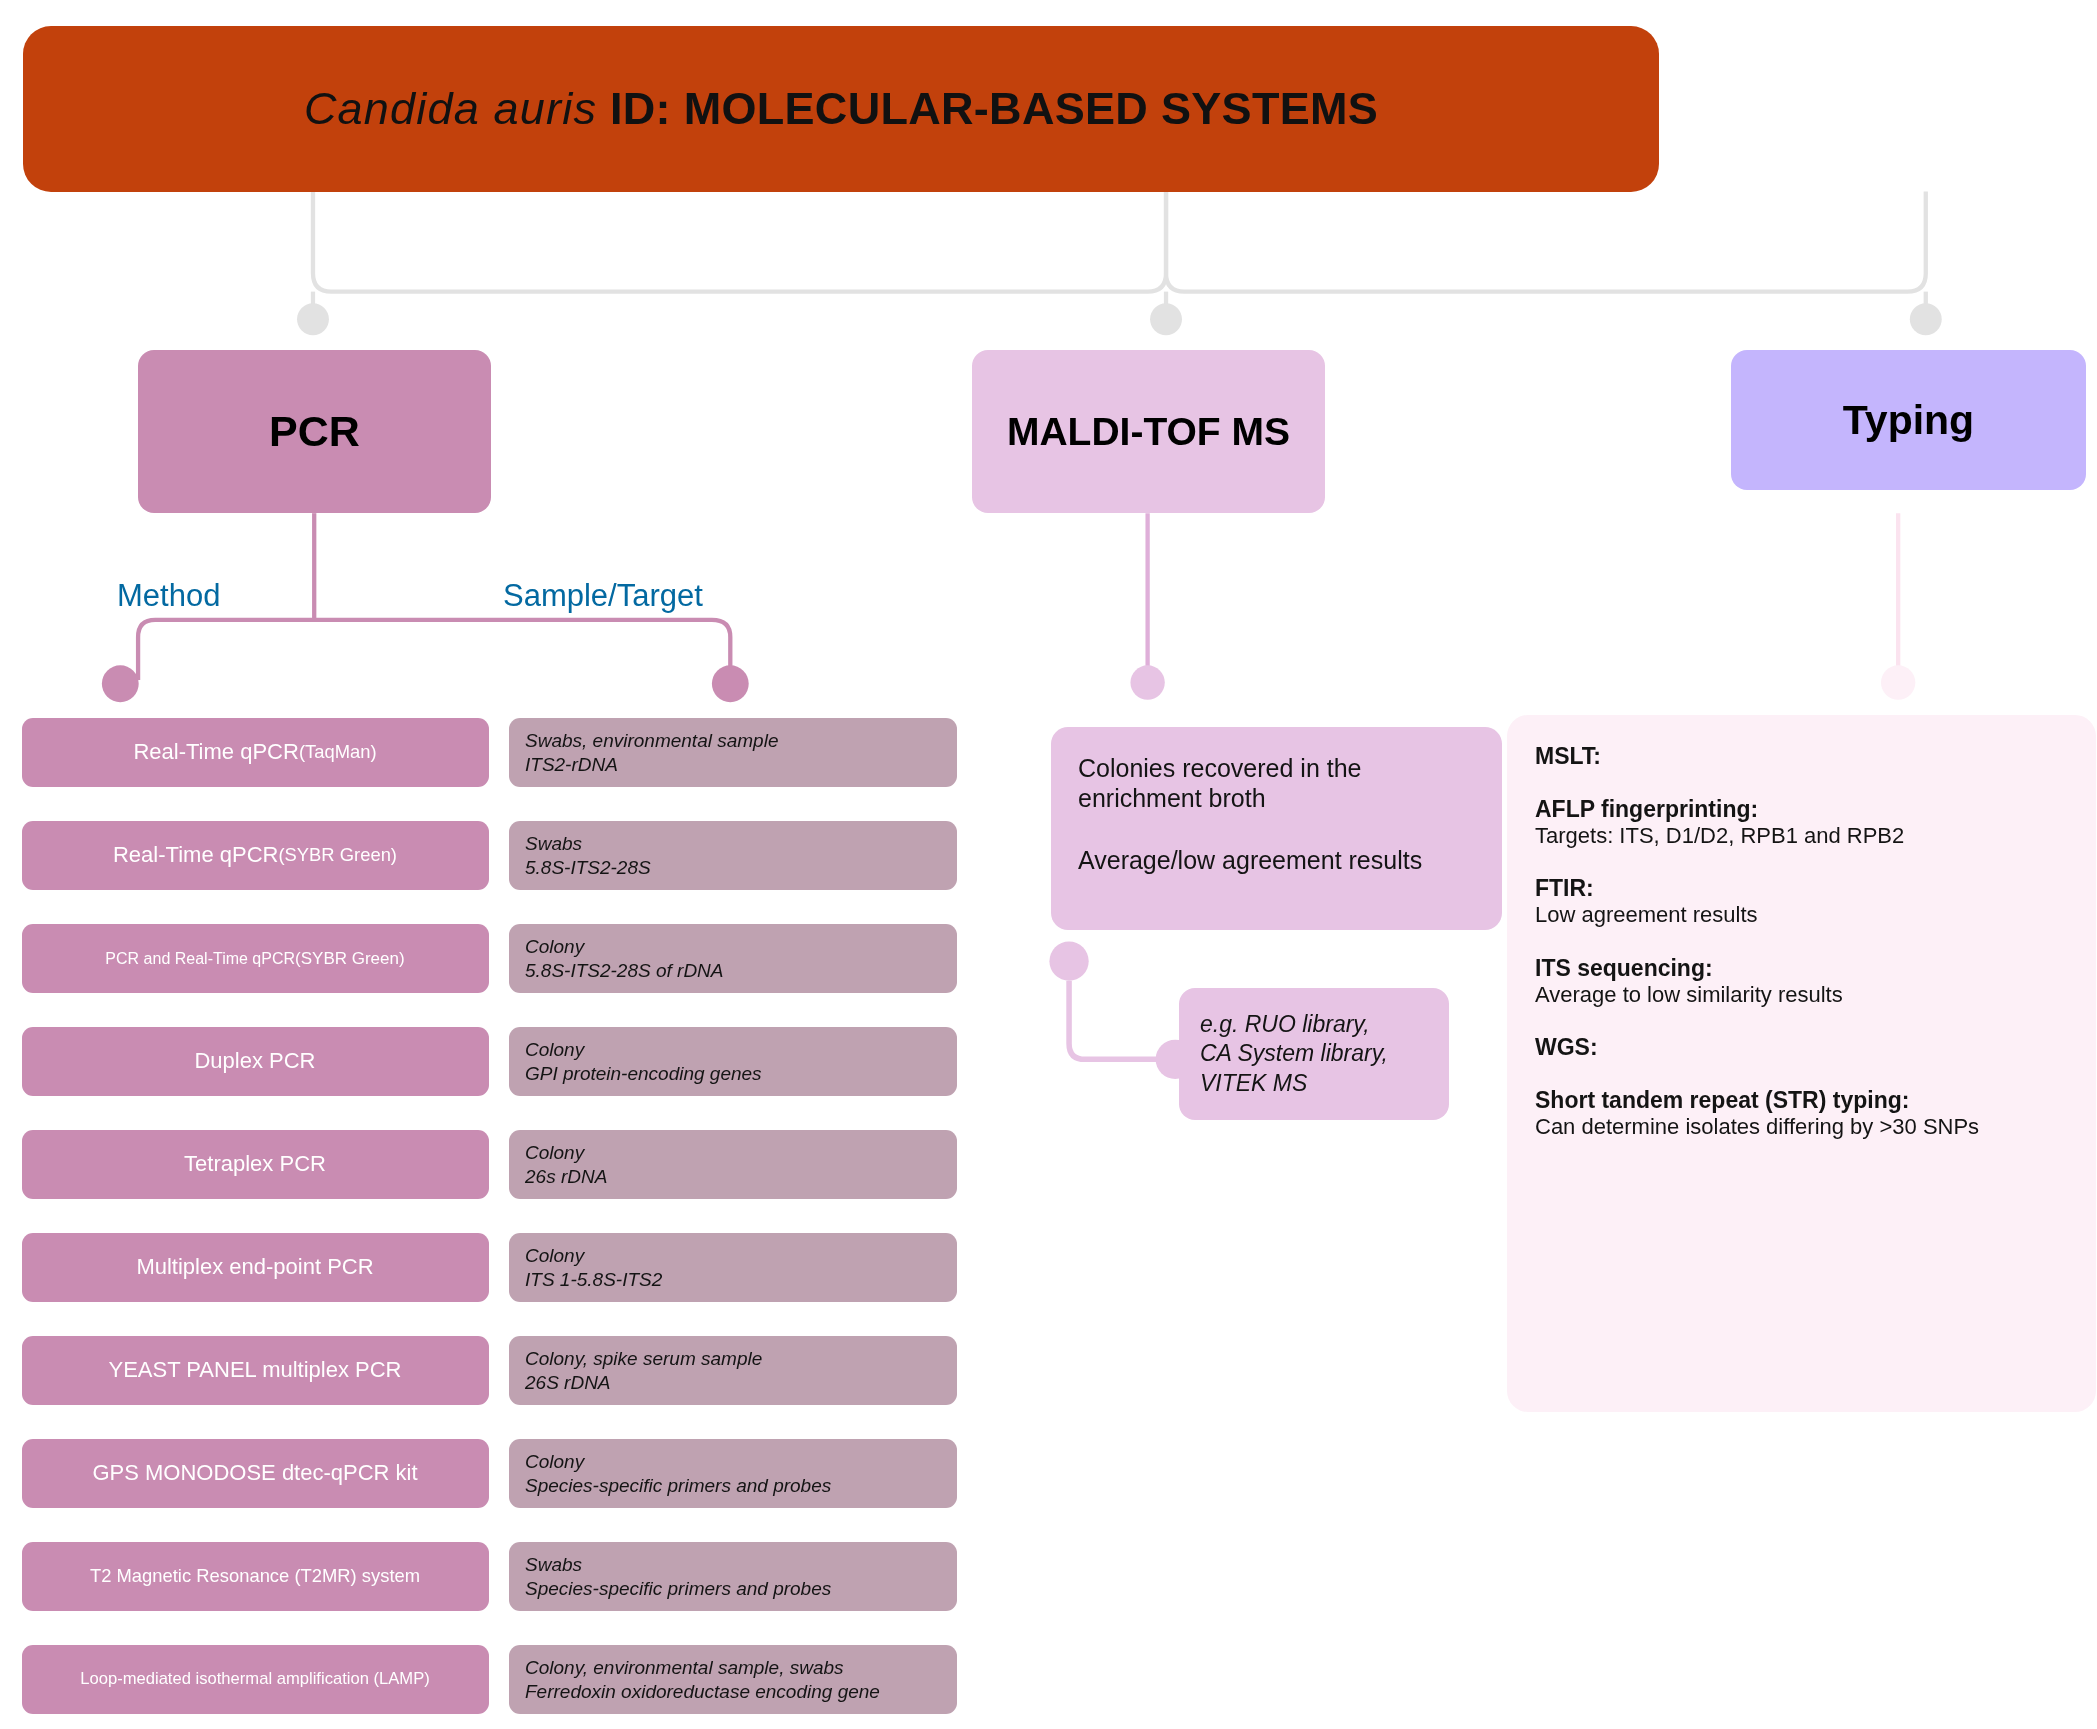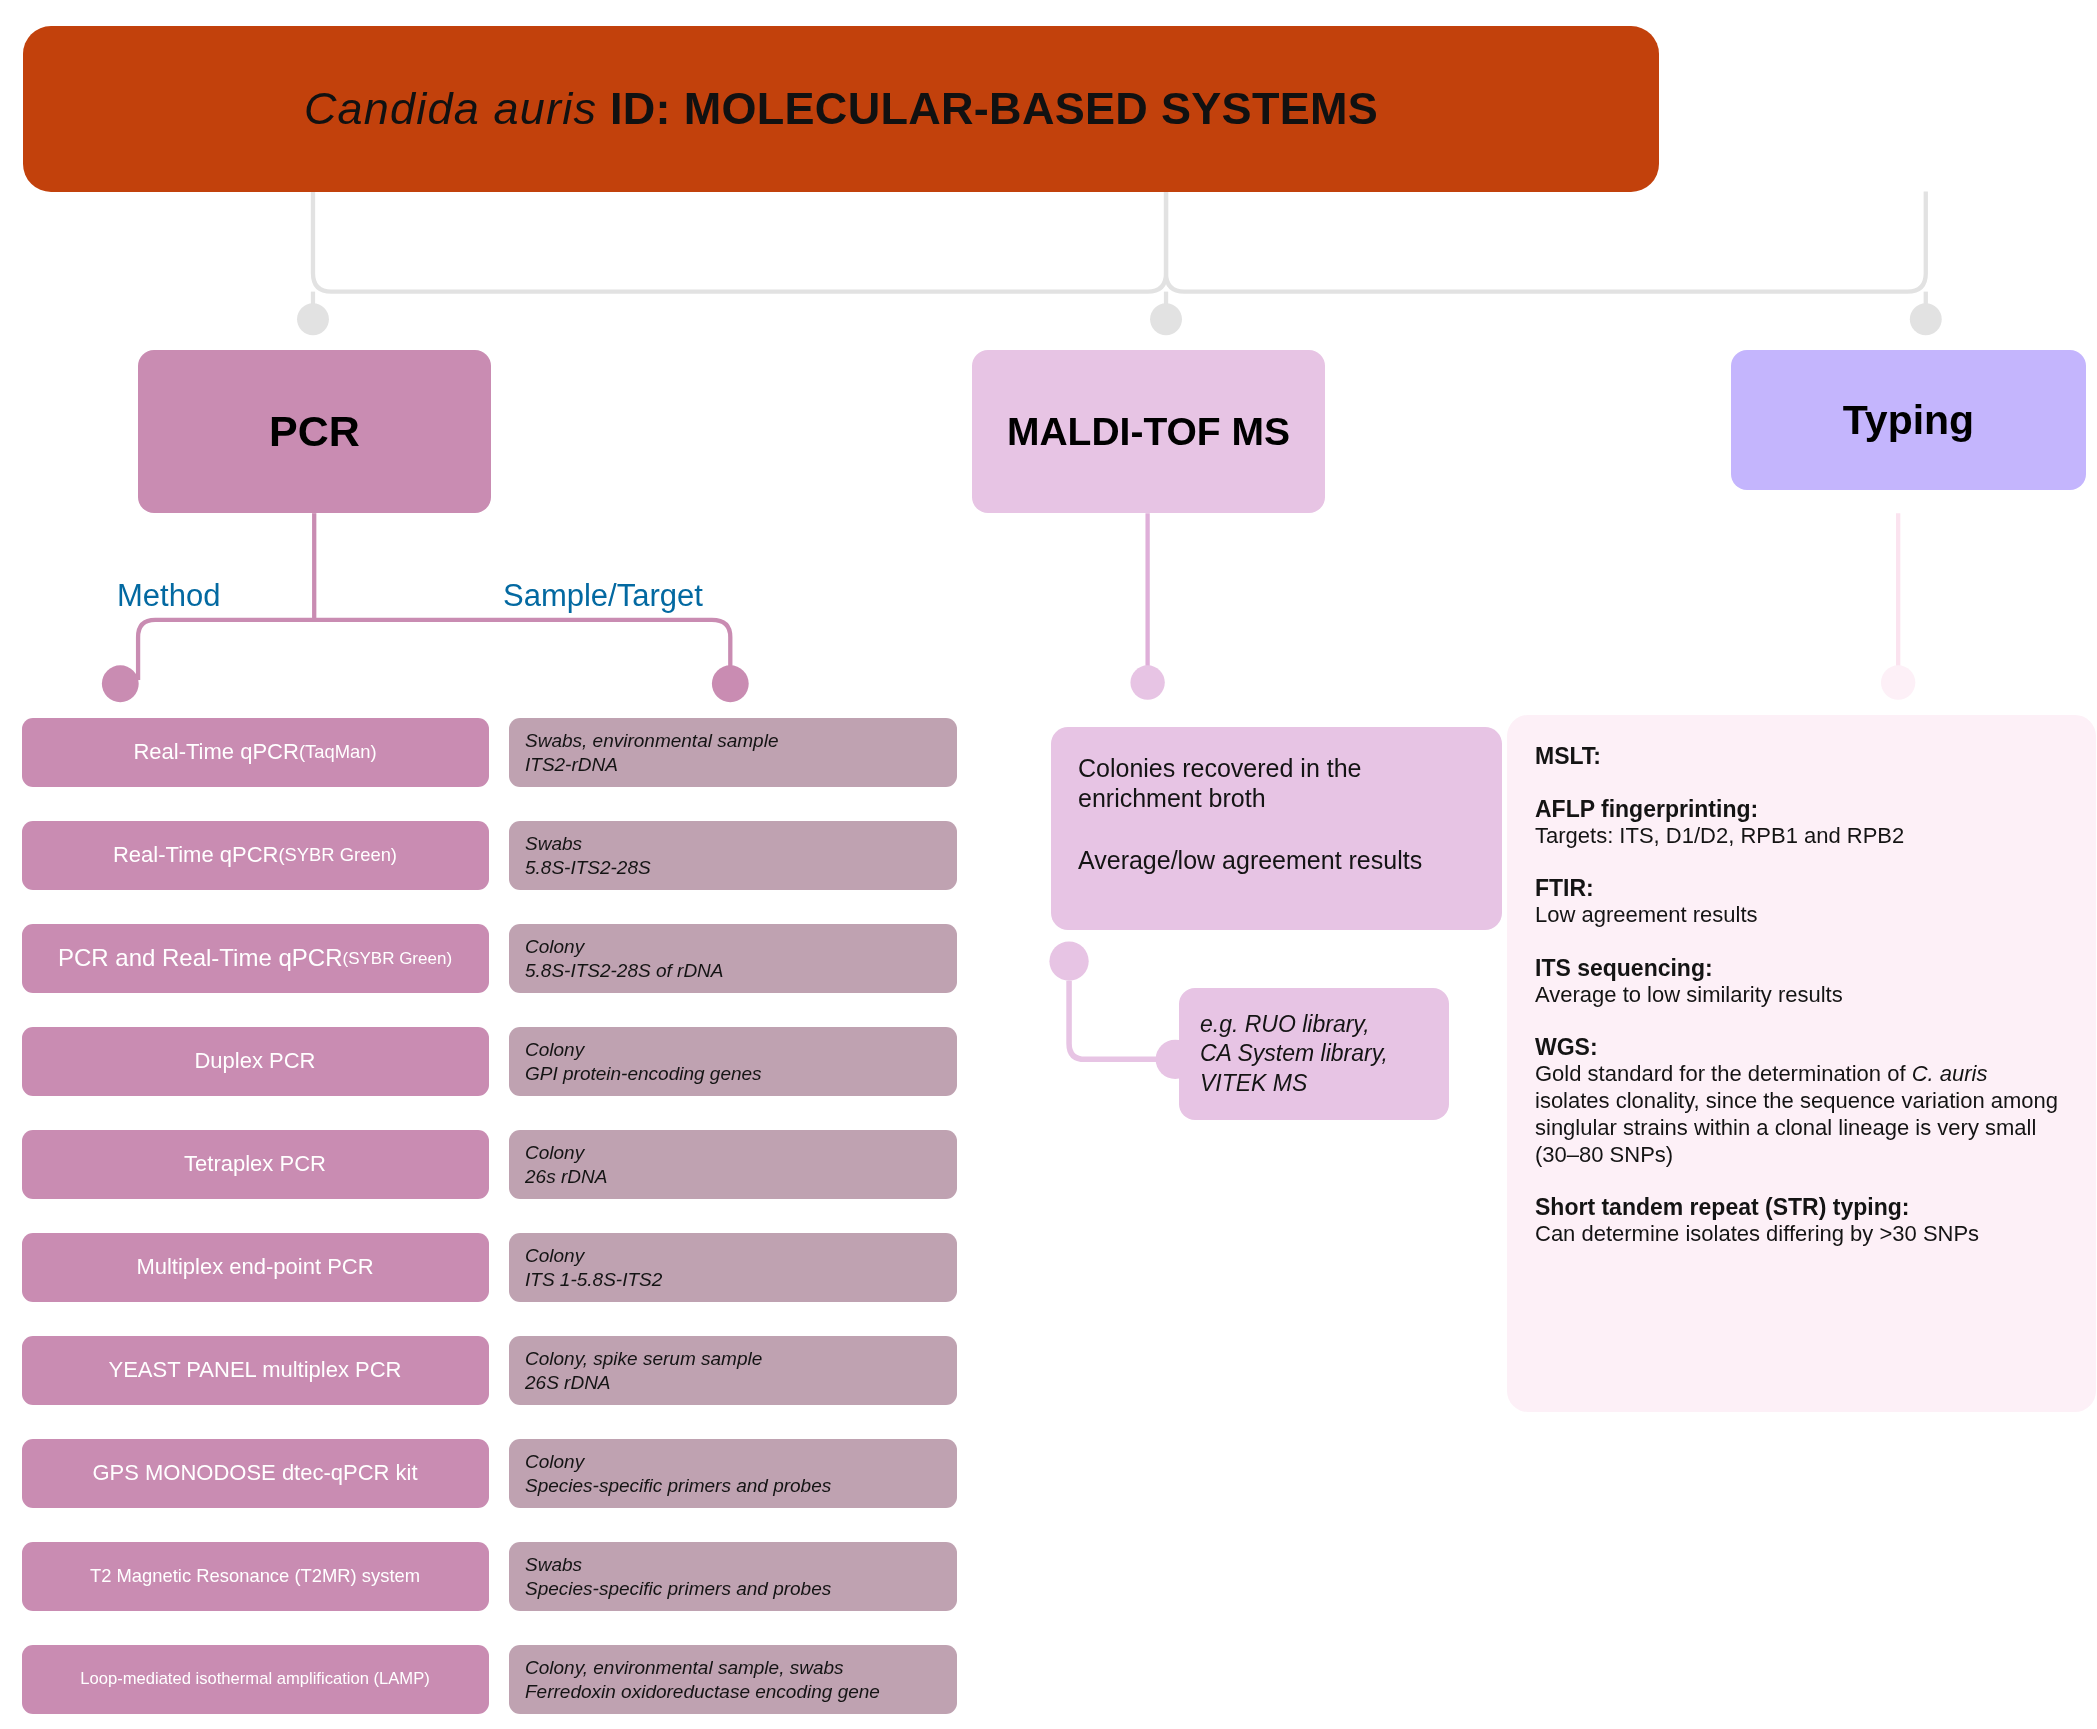--- a/index.html
+++ b/index.html
@@ -44,21 +44,21 @@
   .pcr-row{position:relative;height:103px;margin-bottom:0;}
   .m-box{
     position:absolute;left:21.5px;width:467px;top:0;height:69px;
     background:#c98cb2;border-radius:11px;
     display:flex;align-items:center;justify-content:center;
     color:#ffffff;text-align:center;padding:0 8.6px;box-sizing:border-box;
     line-height:1.12;
   }
   .m-box .m-main{font-size:22px;}
   .m-box .m-sub{font-size:18.4px;}
-  .m-box.sz-s .m-main{font-size:24px;}
+  .m-box.sz-s .m-main{font-size:16px;}
   .m-box.sz-s .m-sub{font-size:17px;}
   .m-box.sz-xs .m-main{font-size:18.4px;}
   .m-box.sz-xxs .m-main{font-size:16.6px;}
 
   .t-box{
     position:absolute;left:509px;width:448px;top:0;height:69px;
     background:#bfa2b1;border-radius:11px;
     display:flex;flex-direction:column;justify-content:center;
     color:#141414;padding:0 16px;box-sizing:border-box;
     font-style:italic;line-height:1.22;
@@ -261,21 +261,20 @@
       <div class="ty-block">
         <div class="ty-head">FTIR:</div>
         <div class="ty-body"><span>Low agreement results</span></div>
       </div>
       <div class="ty-block">
         <div class="ty-head">ITS sequencing:</div>
         <div class="ty-body"><span>Average to low similarity results</span></div>
       </div>
       <div class="ty-block">
         <div class="ty-head">WGS:</div>
-        <div class="ty-body"><span>Gold standard for the determination of </span><span class="it">C. auris</span><span> isolates clonality, since the sequence variation among singlular strains within a clonal lineage is very small (30–80 SNPs)</span></div>
       </div>
       <div class="ty-block">
         <div class="ty-head">Short tandem repeat (STR) typing:</div>
         <div class="ty-body"><span>Can determine isolates differing by &gt;30 SNPs</span></div>
       </div>
     </div>
 
 </div>
 
 

